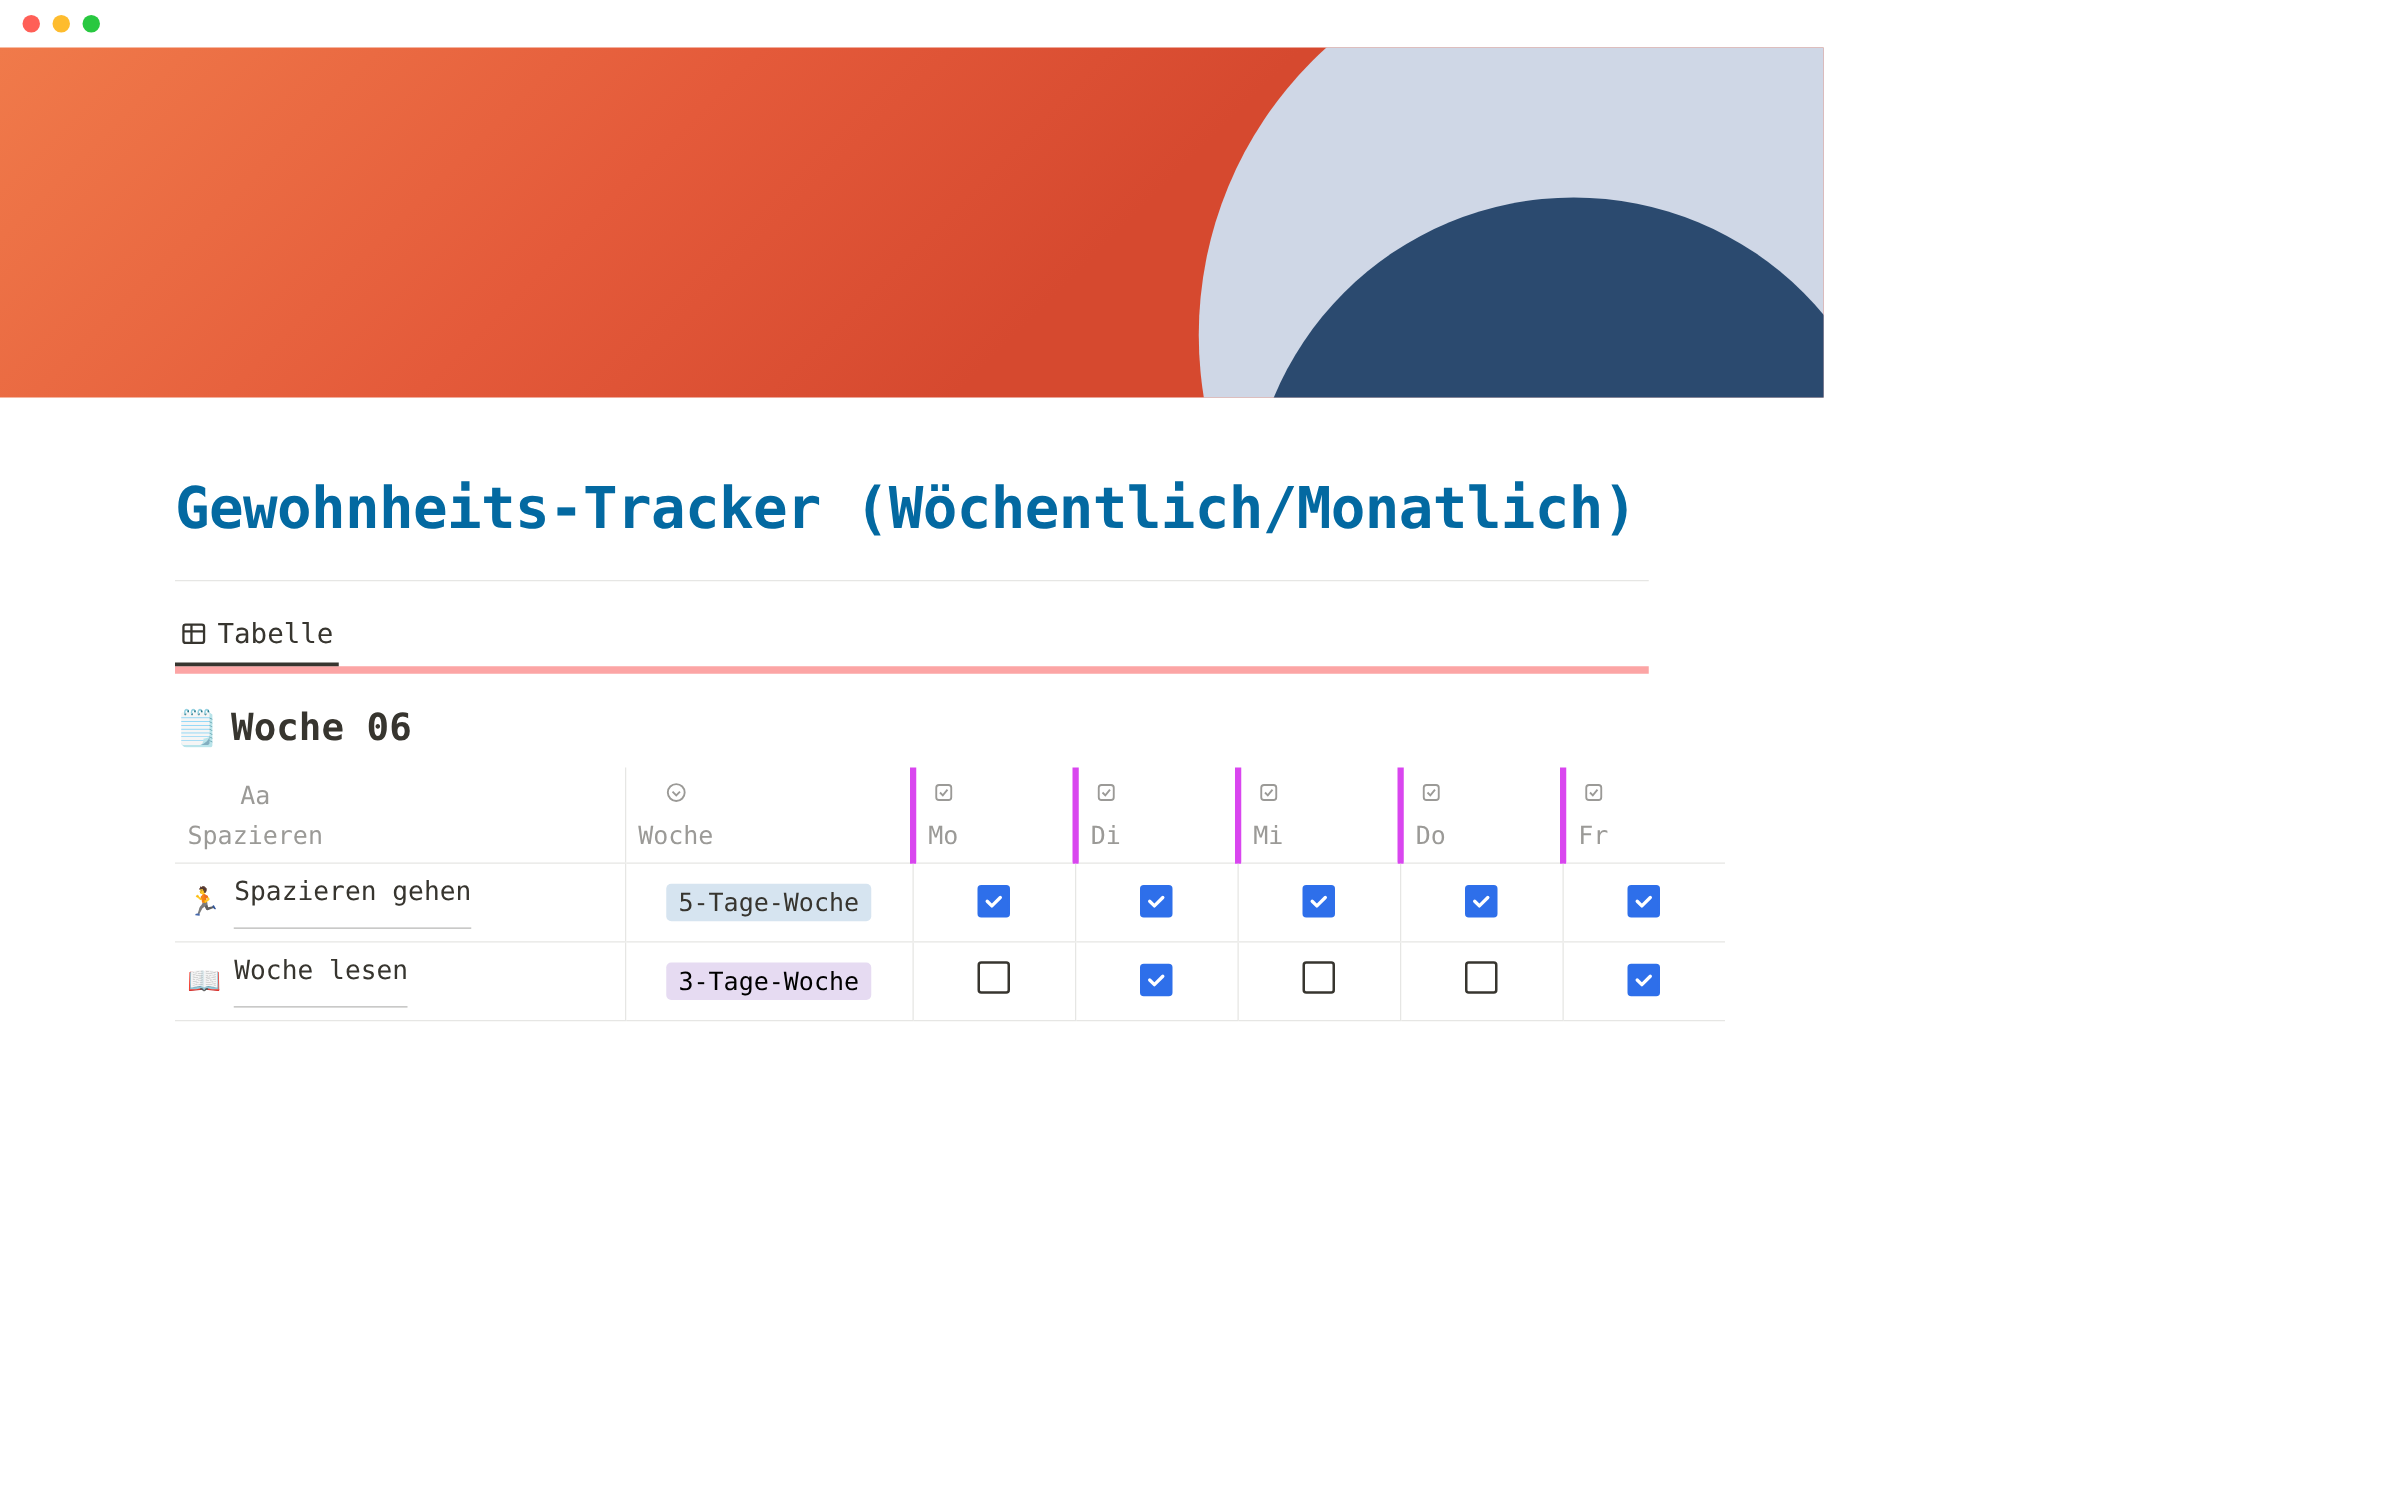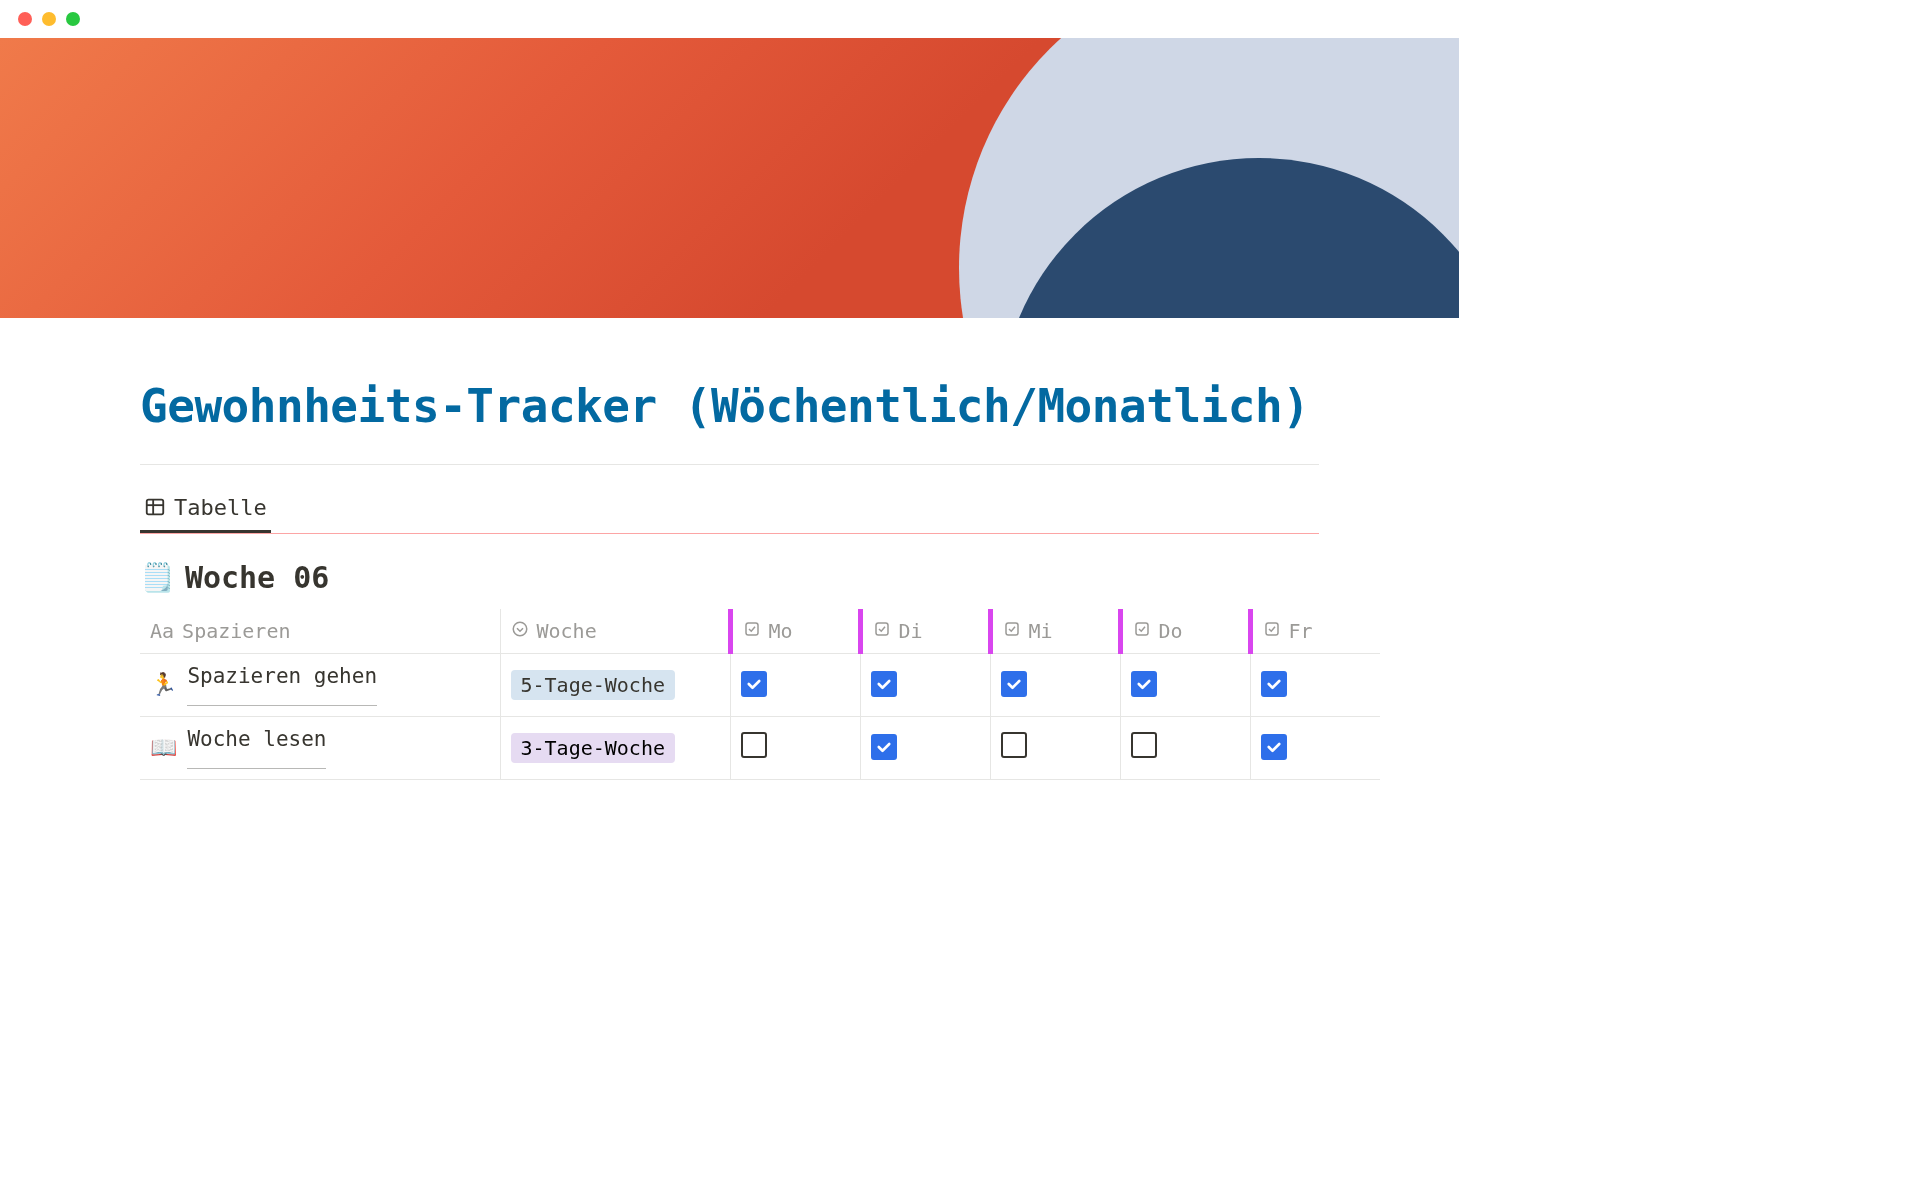--- a/index.html
+++ b/index.html
@@ -62,21 +62,21 @@
 }
 .divider {
   border: none;
   border-top: 1px solid #e6e6e4;
   margin-top: 28px;
 }
 
 .tabs {
   display: flex;
   margin-top: 22px;
-  border-bottom: 1px solid #fca5a5;
+  border-bottom: 6px solid #fca5a5;
 }
 .tab {
   display: flex;
   align-items: center;
   gap: 8px;
   padding: 8px 4px 10px 4px;
   font-size: 22px;
   font-weight: 500;
   color: #37352f;
   border-bottom: 3px solid #37352f;
@@ -109,28 +109,29 @@
   border-bottom: 1px solid #e6e6e4;
   white-space: nowrap;
 }
 .habit th.col-name { width: 360px; }
 .habit th.col-goal { width: 230px; border-left: 1px solid #e6e6e4; }
 .habit th.col-day  { width: 130px; border-left: 5px solid #d946ef; }
 .habit th .hdr {
   display: inline-flex;
   align-items: center;
   gap: 8px;
+  flex-direction: column;
 }
 .habit td {
   font-size: 21px;
   padding: 10px 10px;
   border-bottom: 1px solid #e6e6e4;
   vertical-align: middle;
 }
-.habit td.cell-goal, .habit td.cell-day { border-left: 1px solid #e6e6e4; }
+.habit td.cell-goal, .habit td.cell-day { border-left: 1px solid #e6e6e4; text-align: center; }
 .row-name {
   display: inline-flex;
   align-items: center;
   gap: 10px;
 }
 .row-name .txt { border-bottom: 1.5px solid #b8b8b6; padding-bottom: 17px; }
 .row-name .emoji { font-size: 22px; }
 
 .tag {
   display: inline-block;

